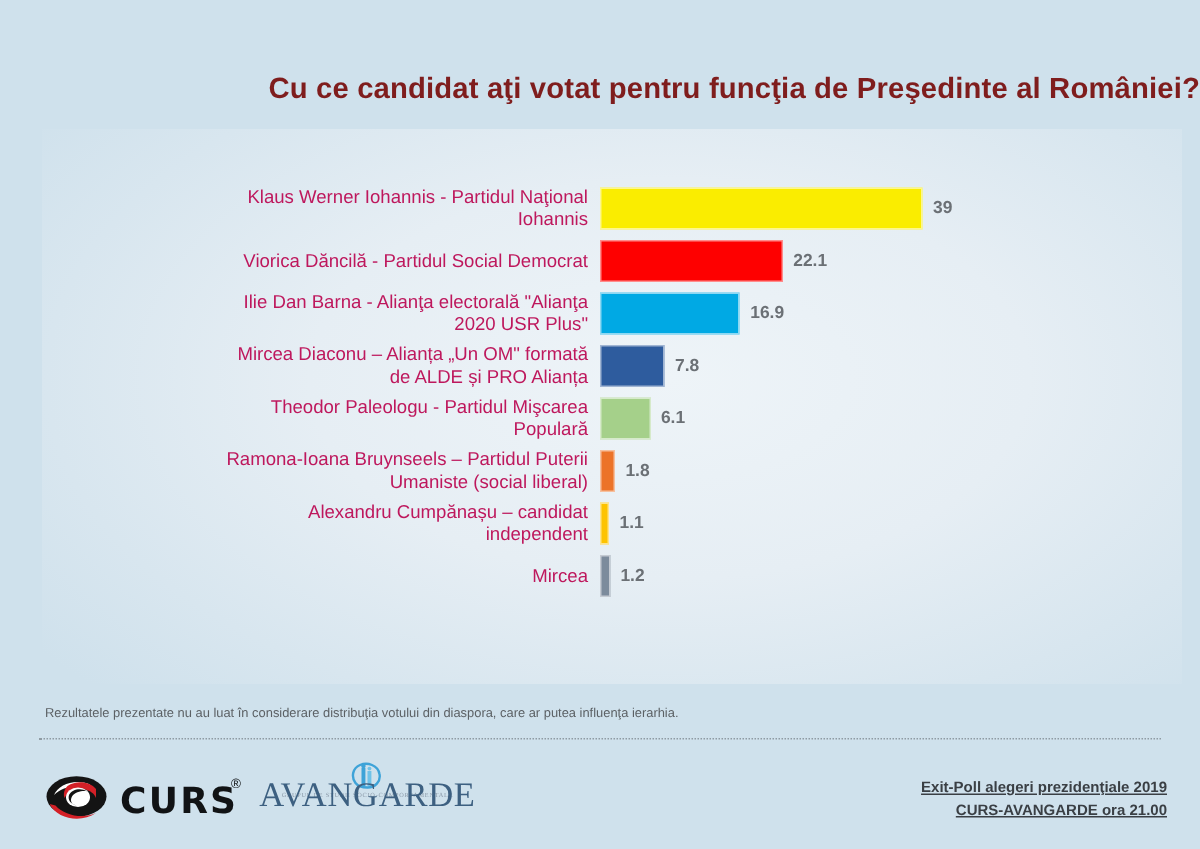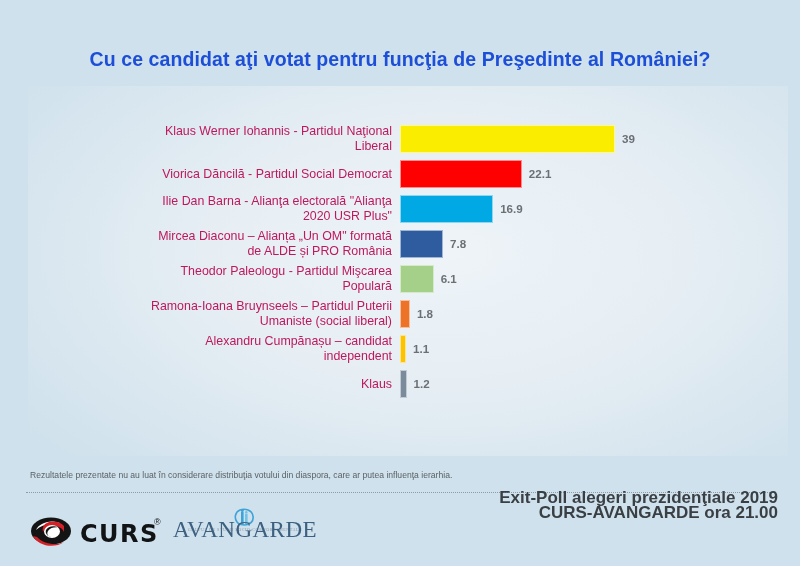--- a/index.html
+++ b/index.html
@@ -22,24 +22,24 @@
     position: absolute;
     left: 28px; top: 86px;
     width: 760px; height: 370px;
     background: radial-gradient(ellipse 70% 80% at 55% 45%, #eef4f8 0%, #e6eef4 45%, #d8e6ef 78%, #cfe1ec 100%);
     pointer-events: none;
   }
   #chart-title {
     position: absolute;
     left: 0; top: 48px;
     width: 800px;
-    text-align: center;
+    text-align: right;
     font-size: 19.5px;
     font-weight: bold;
-    color: #1d4ed8;
+    color: #7f1d1d;
     letter-spacing: 0.1px;
   }
   #rows {
     position: absolute;
     left: 0; top: 122px;
     width: 800px;
   }
   .row {
     position: relative;
     height: 35px;
@@ -134,75 +134,76 @@
     position: absolute;
     left: 0; top: 9px;
     width: 150px;
     font-size: 23px;
     letter-spacing: 0.5px;
     color: #3d6081;
     font-family: "Liberation Serif", serif;
   }
   #footer-right {
     position: absolute;
-    right: 22px; top: 490px;
+    right: 22px; top: 518px;
     text-align: right;
-    font-size: 17px;
+    font-size: 10px;
     font-weight: bold;
     color: #3a3f44;
     line-height: 15px;
+    text-decoration: underline;
   }
 </style>
 </head>
 <body>
 
 <div id="poster">
 
   <div id="plot-wash"></div>
 
   <div id="chart-title">Cu ce candidat aţi votat pentru funcţia de Preşedinte al României?</div>
 
   <div id="rows">
       <div class="row">
-        <div class="row-label two-line">Klaus Werner Iohannis - Partidul Naţional<br><span>Liberal</span></div>
+        <div class="row-label two-line">Klaus Werner Iohannis - Partidul Naţional<br><span>Iohannis</span></div>
         <div class="bar" style="width: 215px; background: rgb(250, 237, 0);"></div>
         <div class="bar-value" style="left: 622px;">39</div>
       </div>
       <div class="row">
         <div class="row-label one-line">Viorica Dăncilă - Partidul Social Democrat</div>
         <div class="bar" style="width: 121.833px; background: rgb(254, 0, 0);"></div>
         <div class="bar-value" style="left: 528.833px;">22.1</div>
       </div>
       <div class="row">
         <div class="row-label two-line">Ilie Dan Barna - Alianţa electorală "Alianţa<br><span>2020 USR Plus"</span></div>
         <div class="bar" style="width: 93.1667px; background: rgb(0, 169, 228);"></div>
         <div class="bar-value" style="left: 500.167px;">16.9</div>
       </div>
       <div class="row">
-        <div class="row-label two-line">Mircea Diaconu – Alianța „Un OM" formată<br><span>de ALDE și PRO România</span></div>
+        <div class="row-label two-line">Mircea Diaconu – Alianța „Un OM" formată<br><span>de ALDE și PRO Alianța</span></div>
         <div class="bar" style="width: 43px; background: rgb(46, 92, 158);"></div>
         <div class="bar-value" style="left: 450px;">7.8</div>
       </div>
       <div class="row">
         <div class="row-label two-line">Theodor Paleologu - Partidul Mişcarea<br><span>Populară</span></div>
         <div class="bar" style="width: 33.6282px; background: rgb(165, 208, 138);"></div>
         <div class="bar-value" style="left: 440.628px; text-align: right;">6.1</div>
       </div>
       <div class="row">
         <div class="row-label two-line">Ramona-Ioana Bruynseels – Partidul Puterii<br><span>Umaniste (social liberal)</span></div>
         <div class="bar" style="width: 9.92308px; background: rgb(236, 115, 40);"></div>
         <div class="bar-value" style="left: 416.923px;">1.8</div>
       </div>
       <div class="row">
         <div class="row-label two-line">Alexandru Cumpănașu – candidat<br><span>independent</span></div>
         <div class="bar" style="width: 6.0641px; background: rgb(253, 195, 0);"></div>
         <div class="bar-value" style="left: 413.064px;">1.1</div>
       </div>
       <div class="row">
-        <div class="row-label one-line">Klaus</div>
+        <div class="row-label one-line">Mircea</div>
         <div class="bar" style="width: 6.61538px; background: rgb(124, 139, 156);"></div>
         <div class="bar-value" style="left: 413.615px;">1.2</div>
       </div>
     </div>
 
   <div id="footnote">Rezultatele prezentate nu au luat în considerare distribuţia votului din diaspora, care ar putea influenţa ierarhia.</div>
 
   <div id="divider"></div>
 
   <div id="curs-logo">

